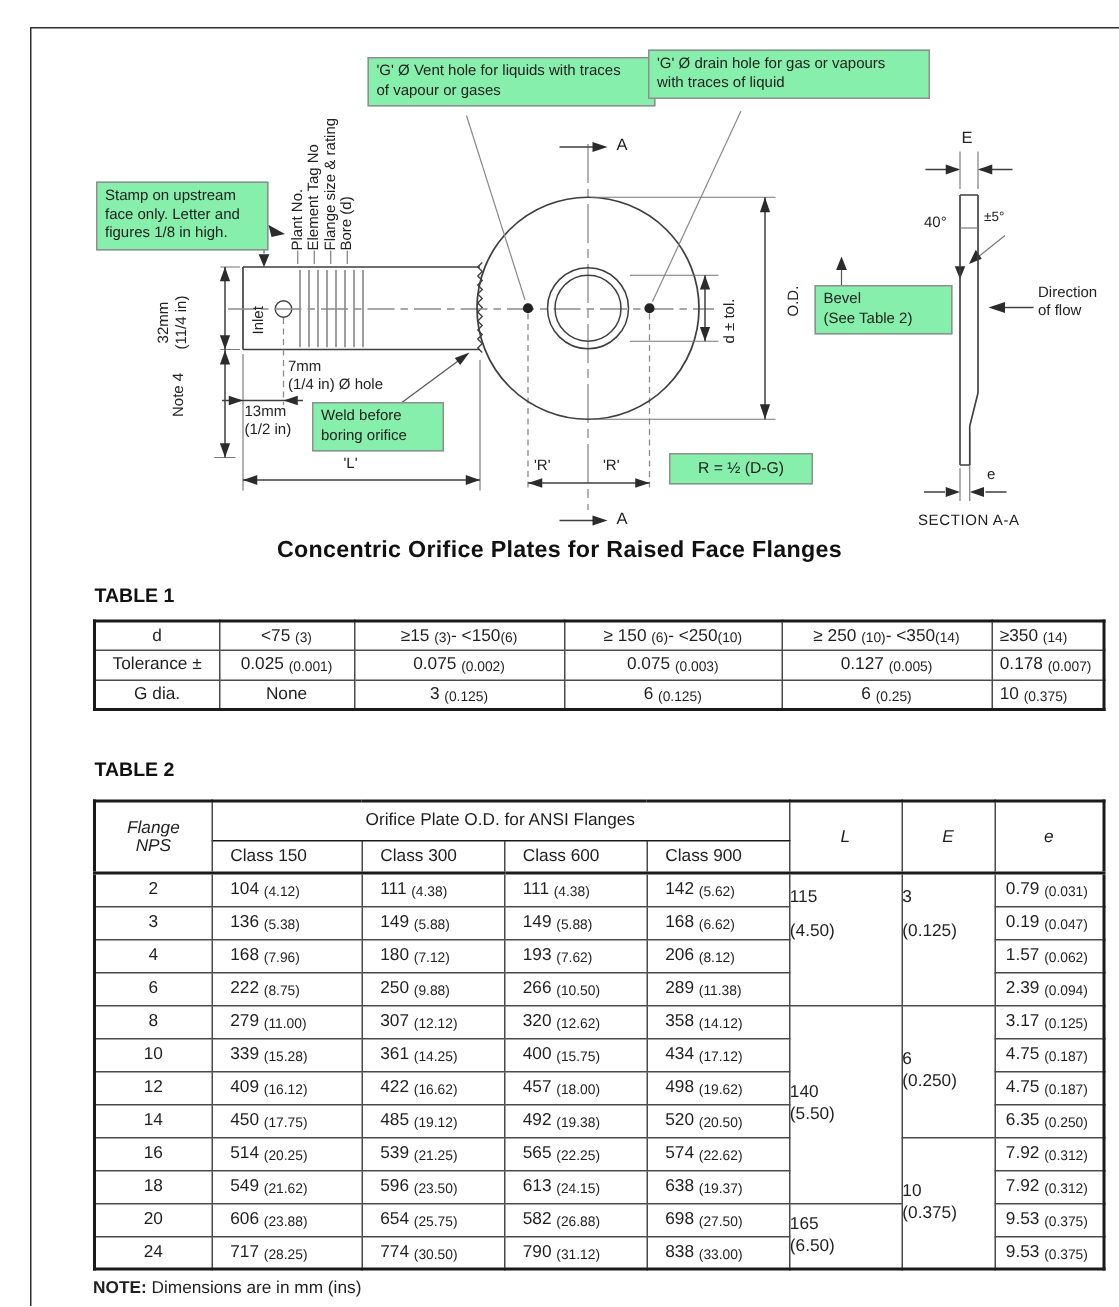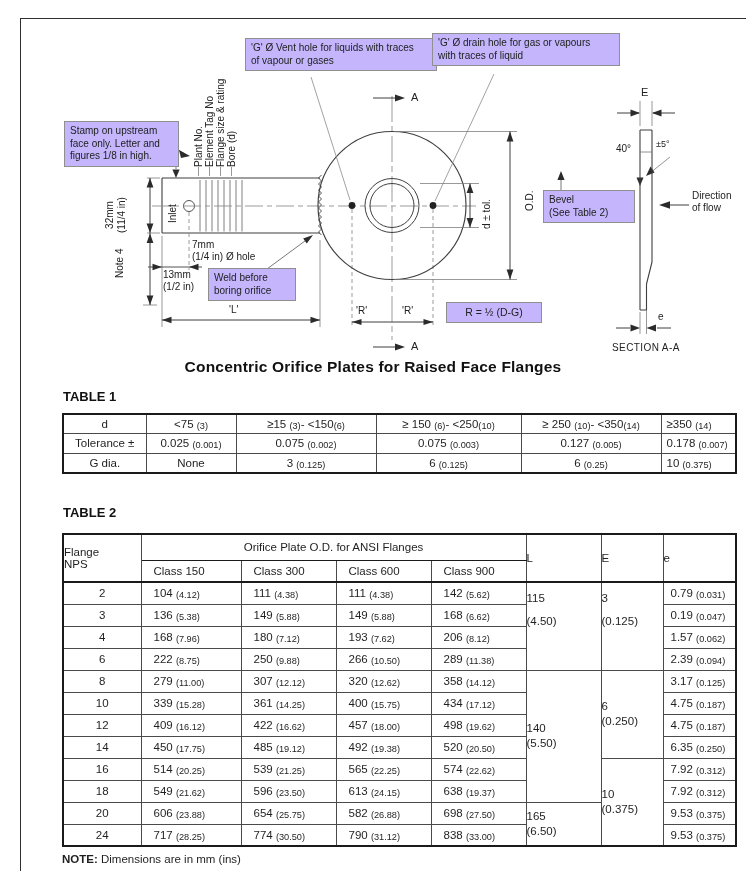--- a/index.html
+++ b/index.html
@@ -1,41 +1,41 @@
 <!DOCTYPE html>
 <html><head>
 <meta charset="utf-8">
 <style>
   html,body { margin:0; padding:0; background:#fff; }
   .page { position:relative; width:746px; height:871px; background:#ffffff;
           font-family:"Liberation Sans", sans-serif; color:#1f1f1f; overflow:hidden; }
   .rule-top  { position:absolute; left:20px; top:18px; width:726px; border-top:1.6px solid #2f2f2f; }
   .rule-left { position:absolute; left:20px; top:18px; height:853px; border-left:1.6px solid #2f2f2f; }
-  .box { position:absolute; border:1px solid #8f8f8f; background:#c4b5fd; padding:3px 5px;
+  .box { position:absolute; border:1px solid #8f8f8f; background:#86efac; padding:3px 5px;
          font-size:10px; line-height:12.5px; color:#222; }
   .lbl { position:absolute; font-size:10px; line-height:12px; color:#222; white-space:nowrap; }
   .vl  { position:absolute; transform-origin:0 0; transform:rotate(-90deg);
          white-space:nowrap; font-size:10px; line-height:11px; color:#222; }
   .vl2 { text-align:center; line-height:11.5px; }
   .title { position:absolute; left:40px; width:666px; top:358px; text-align:center;
            font-size:15.5px; font-weight:bold; color:#111; letter-spacing:0.2px; }
   .tlabel { position:absolute; font-size:13px; font-weight:bold; color:#111; }
   table { border-collapse:collapse; table-layout:fixed; position:absolute; background:#fff; }
   td { border:1px solid #4a4a4a; font-size:11.5px; color:#1f1f1f; padding:0; vertical-align:middle; overflow:hidden; }
   .sub { font-size:9.2px; position:relative; top:1px; }
   
   .t1 { left:62px; top:413px; width:673px; border:2px solid #1a1a1a; }
   .t1 tr { height:19.5px; }
   .t1 td { text-align:center; }
   .t1 td.last { text-align:left; padding-left:5px; }
   
   .t2 { left:62px; top:533px; width:673px; border:2px solid #1a1a1a; }
   .t2 tr { height:22px; }
   .t2 tr.hrow1 { height:26px; }
-  .t2 td.h { text-align:left; }
+  .t2 td.h { text-align:center;font-style:italic; }
   .t2 td.hgroup { border-bottom:1.5px solid #1a1a1a; text-align:center; }
   .t2 td.hclass { text-align:left; padding-left:12px; border-bottom:2px solid #1a1a1a; }
   .t2 td.hspan  { border-bottom:2px solid #1a1a1a; }
   .t2 td.c-nps { text-align:center; }
   .t2 td.c-val { text-align:left; padding-left:12px; }
   .t2 td.c-e   { text-align:left; padding-left:7px; }
   .t2 td.c-grp { text-align:left; }
   .t2 tr.heavy td { border-top:1.5px solid #1a1a1a; }
   .gwrap div { line-height:13px; }
   .gwrap div + div { margin-top:2px; }

